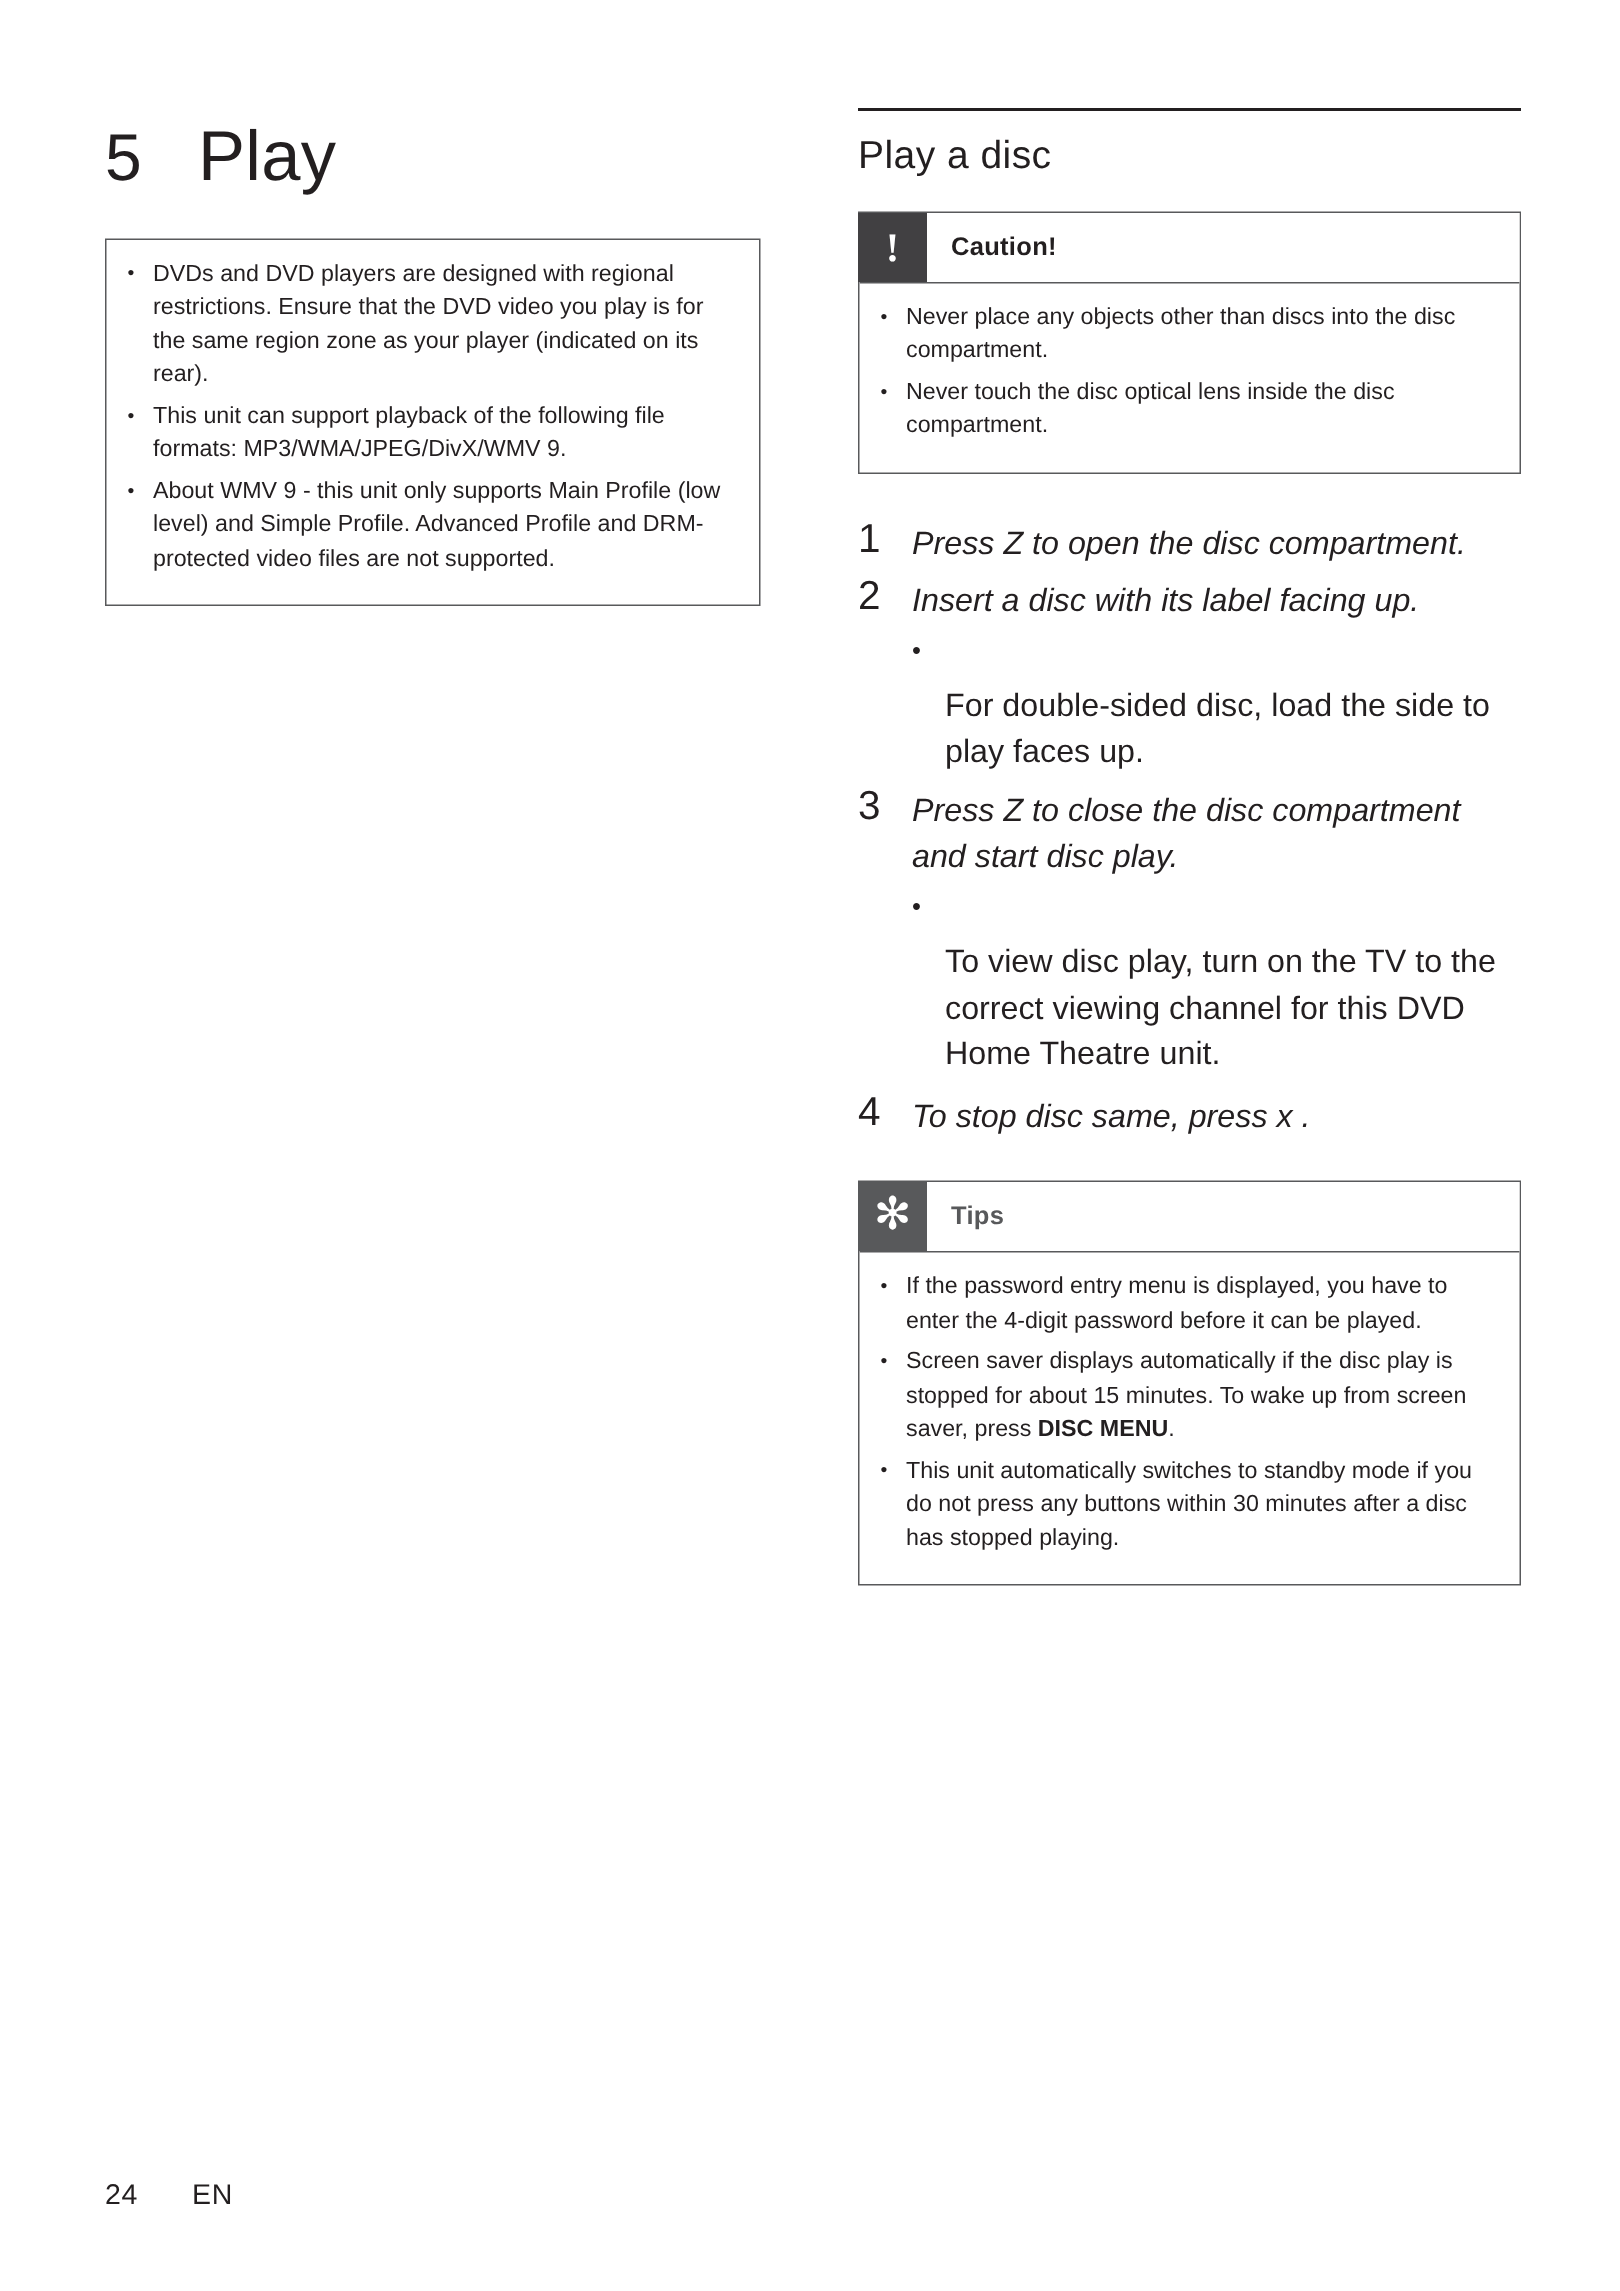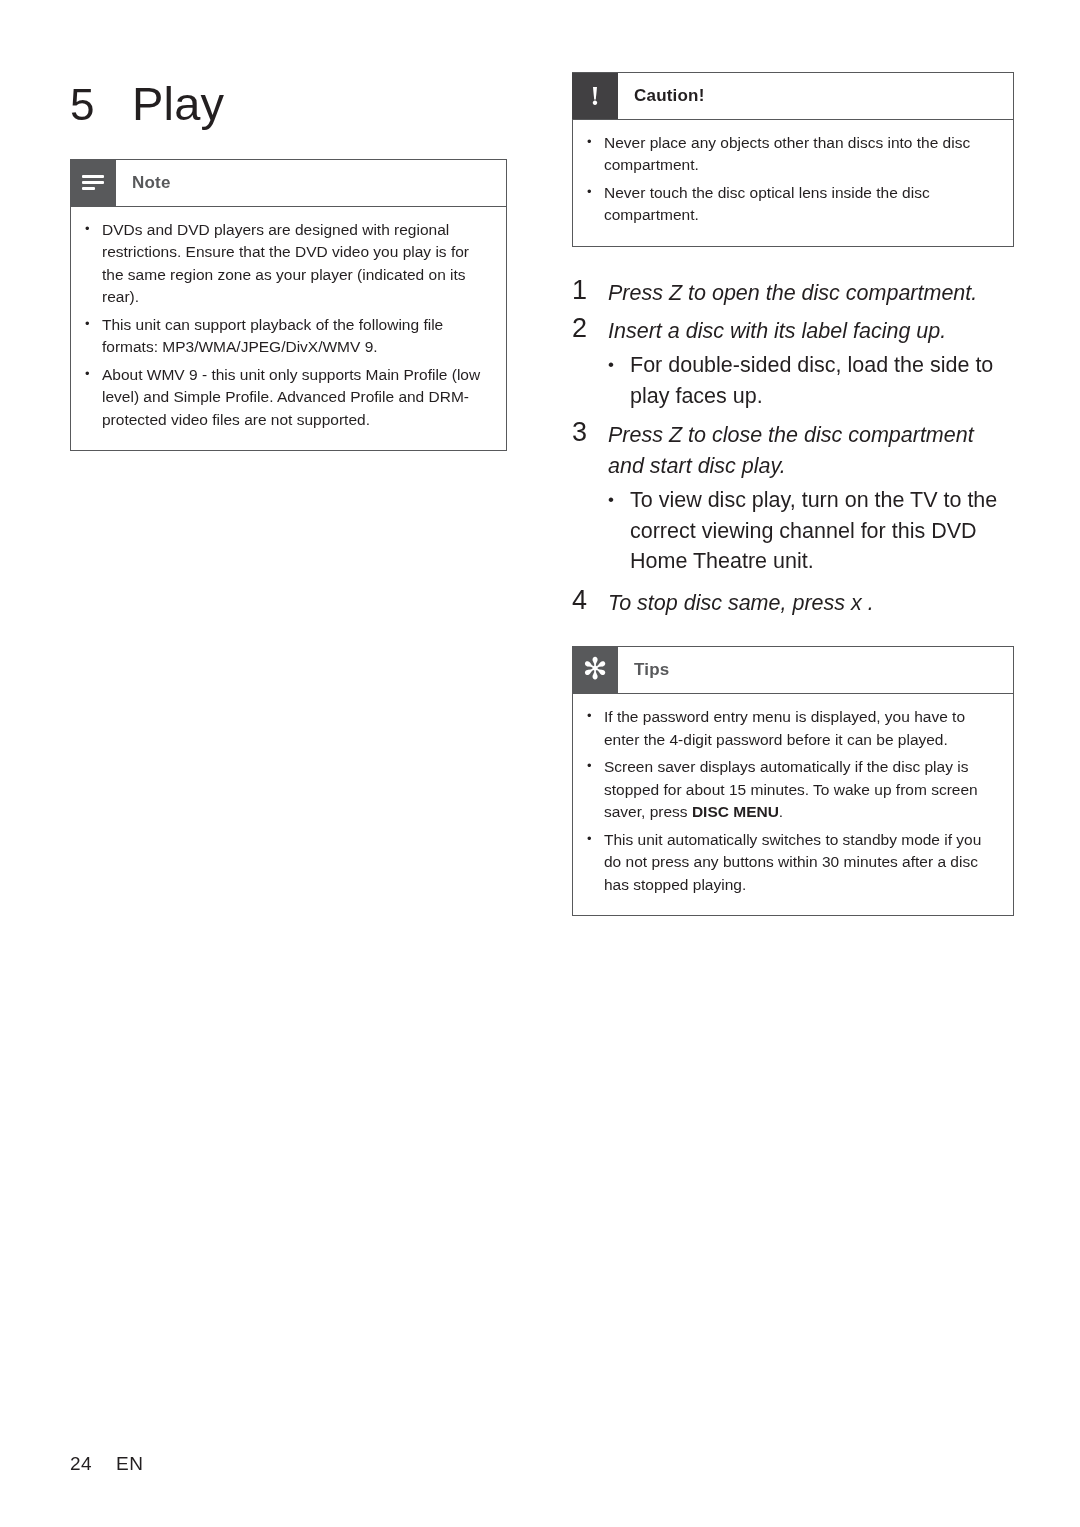--- a/index.html
+++ b/index.html
@@ -205,81 +205,76 @@
     font-size: 17px;
     line-height: 1.5;
     padding-top: 4px;
   }
   .sub-text {
     flex: 1 1 auto;
     font-size: 21.5px;
     line-height: 1.42;
     color: #231f20;
     padding-top: 2px;
+    margin-top: 36px;
   }
 
   
   .footer {
     position: absolute;
     left: 70px;
     bottom: 52px;
     display: flex;
     align-items: flex-end;
     font-size: 19px;
     color: #231f20;
     letter-spacing: 0.4px;
+    gap: 12px;
   }
   .footer-page { margin-right: 24px; }
   .footer-lang { letter-spacing: 0.6px; }
 
   strong { font-weight: bold; }
 </style>
 </head>
 <body>
 
 <div class="page">
 
   <div class="col-left">
 
     <h1 class="chapter">
       <span class="chapter-num">5</span>
       <span class="chapter-title">Play</span>
     </h1>
 
 
     <div class="callout">
-      <div class="callout-head">
-        <div class="callout-badge">
-          <span class="icon-note">
-              <span></span>
-              <span></span>
-              <span></span>
-            </span>
-        </div>
-        <div class="callout-label">Note</div>
-      </div>
       <div class="callout-body">
         <div class="bullet-row">
           <div class="bullet-dot">•</div>
           <div class="bullet-text">DVDs and DVD players are designed with regional restrictions.  Ensure that the DVD video you play is for the same region zone as your player (indicated on its rear).</div>
         </div>
         <div class="bullet-row">
           <div class="bullet-dot">•</div>
           <div class="bullet-text">This unit can support playback of the following file formats: MP3/WMA/JPEG/DivX/WMV 9.</div>
         </div>
         <div class="bullet-row">
           <div class="bullet-dot">•</div>
           <div class="bullet-text">About WMV 9 - this unit only supports Main Profile (low level) and Simple Profile.  Advanced Profile and DRM-protected video files are not supported.</div>
         </div>
       </div>
     </div>
   </div>
 
   <div class="col-right">
 
+    <div class="sec-rule-right">
+      <h2 class="sec-title-right">Play a disc</h2>
+    </div>
 
     <div class="callout" style="margin-top:0;">
       <div class="callout-head">
         <div class="callout-badge dark">
           <span class="icon-excl">!</span>
         </div>
         <div class="callout-label black">Caution!</div>
       </div>
       <div class="callout-body">
         <div class="bullet-row">

